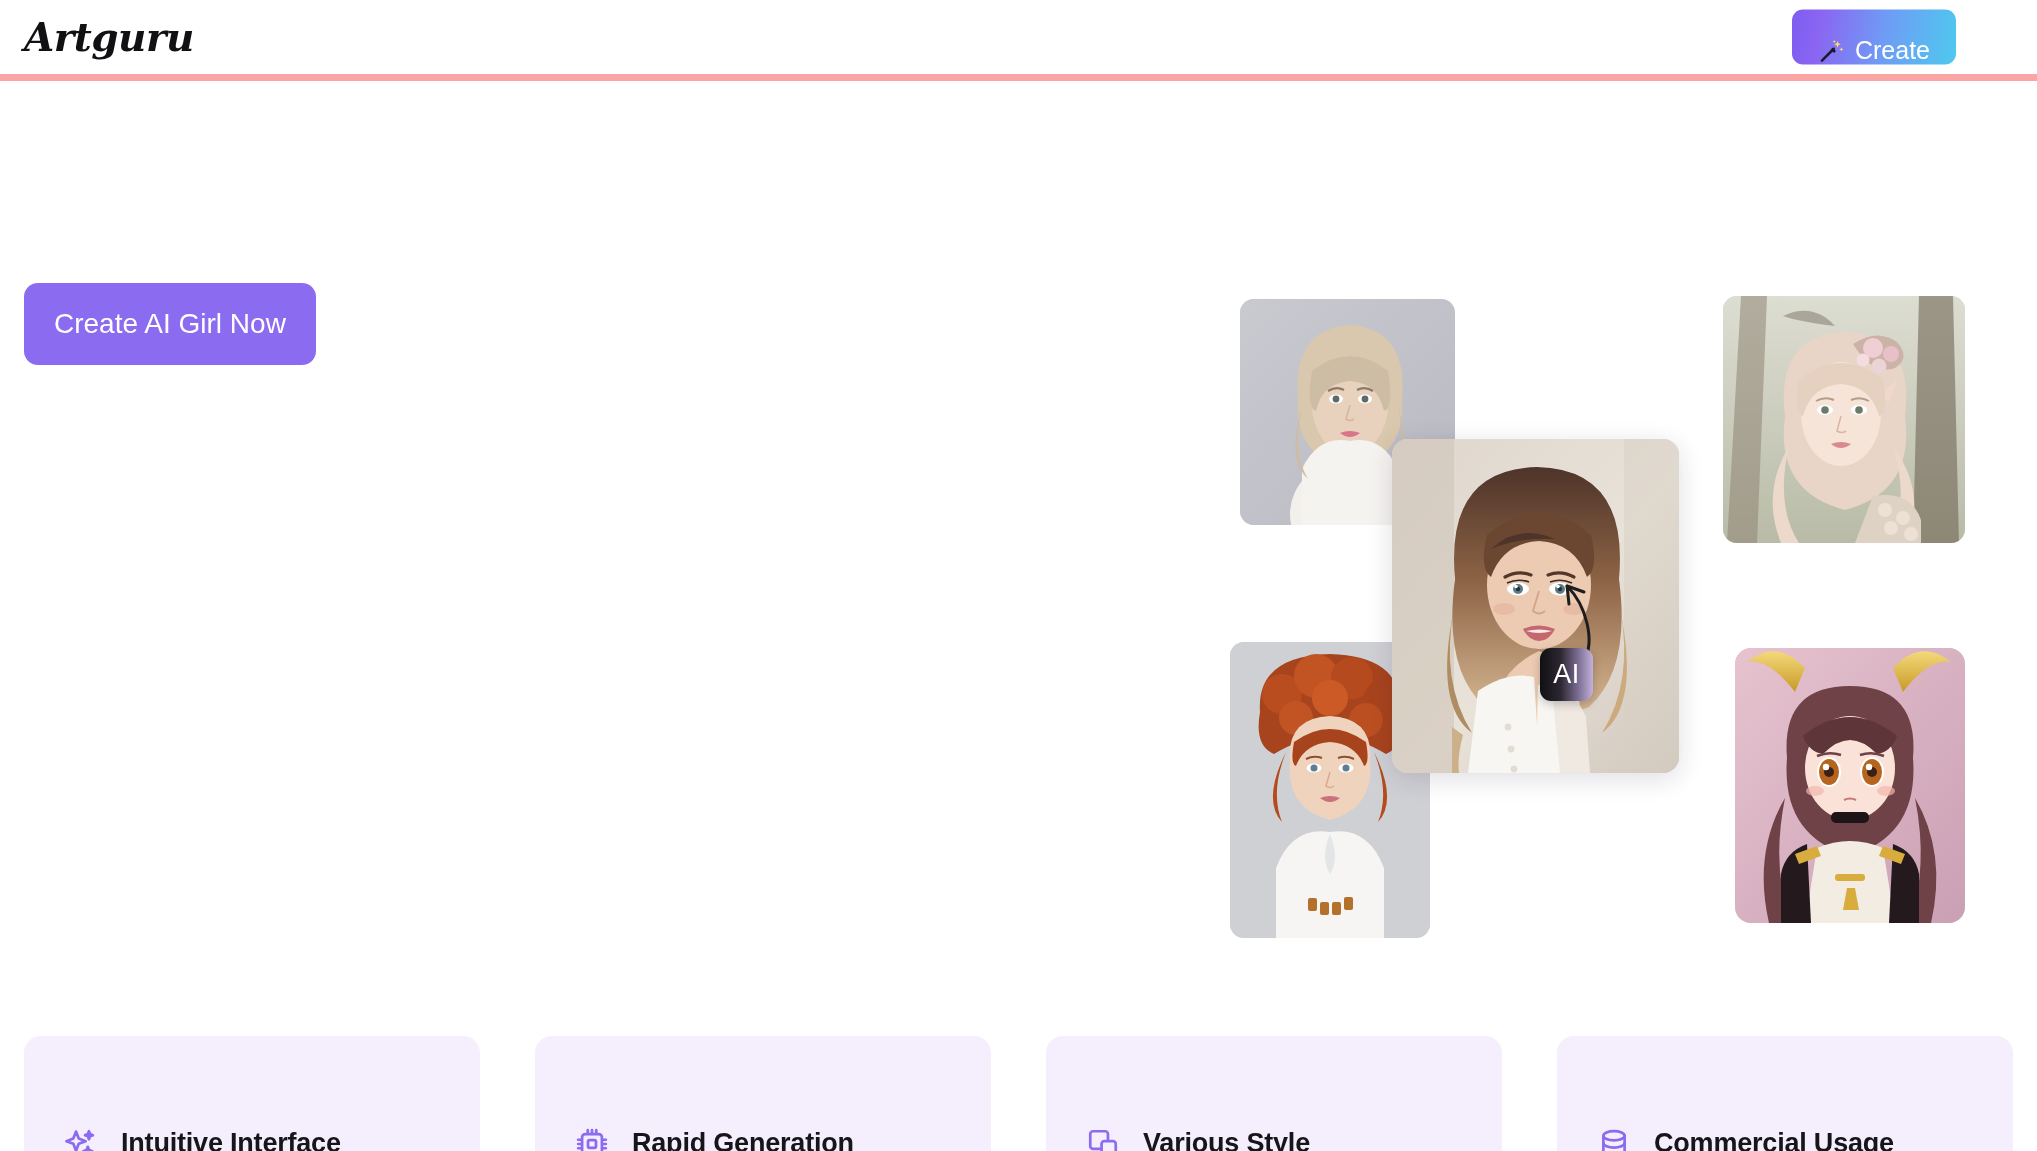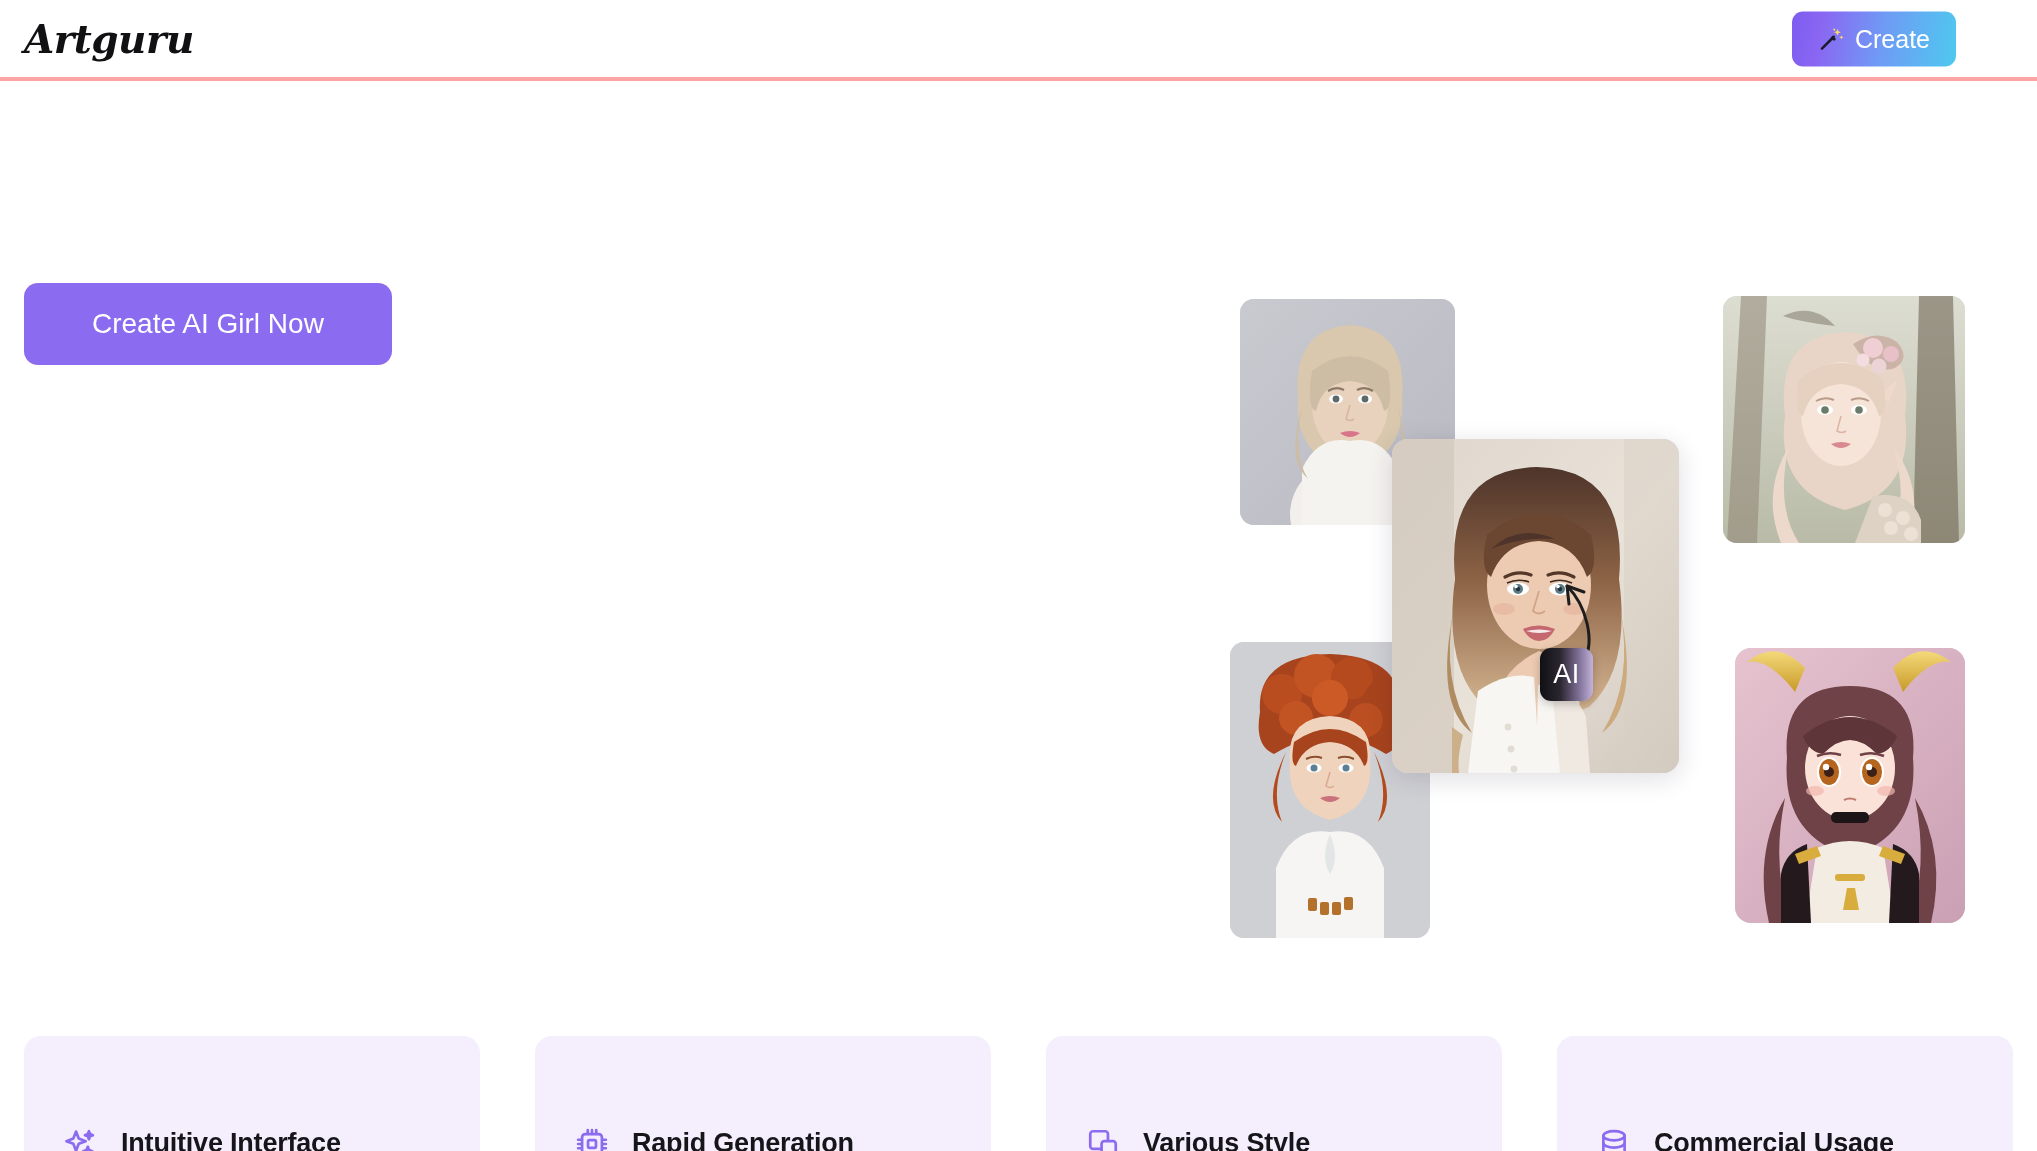--- a/index.html
+++ b/index.html
@@ -9,21 +9,21 @@
     background: #ffffff;
     font-family: "Liberation Sans", sans-serif;
     overflow: hidden;
   }
 
   
   .header {
     position: relative;
     height: 81px;
     width: 100%;
-    border-bottom: 4px solid #fca5a5;
+    border-bottom: 7px solid #fca5a5;
     background: #ffffff;
   }
   .logo {
     position: absolute;
     left: 24px;
     top: 50%;
     transform: translateY(-50%);
     font-family: "DejaVu Serif", serif;
     font-style: italic;
     font-weight: 700;
@@ -31,29 +31,29 @@
     letter-spacing: -0.5px;
     color: #111114;
     line-height: 1;
   }
   .create-btn {
     position: absolute;
     right: 81px;
     top: 50%;
     transform: translateY(-50%);
     height: 55px;
-    padding: 15px 26px;
+    padding: 0 26px;
     border: none;
     border-radius: 11px;
     background: linear-gradient(100deg, #7d5cf0 0%, #8a66f2 18%, #6f9bf5 55%, #4ec9ef 100%);
     color: #ffffff;
     font-size: 25px;
     font-weight: 400;
     display: flex;
-    align-items: center;
+    align-items: flex-end;
     gap: 10px;
     cursor: pointer;
     font-family: "Liberation Sans", sans-serif;
   }
   .create-btn .wand-icon { display: flex; align-items: center; }
 
   
   .hero {
     position: relative;
     width: 100%;
@@ -80,21 +80,21 @@
     color: #2b2b31;
     max-width: 880px;
     font-weight: 400;
   }
   .hero-cta {
     margin-top: 52px;
     display: inline-flex;
     align-items: center;
     justify-content: center;
     height: 82px;
-    padding: 0 68px;
+    padding: 0 30px;
     border: none;
     border-radius: 14px;
     background: #8b6cf0;
     color: #ffffff;
     font-size: 28px;
     cursor: pointer;
     font-family: "Liberation Sans", sans-serif;
   }
 
   

